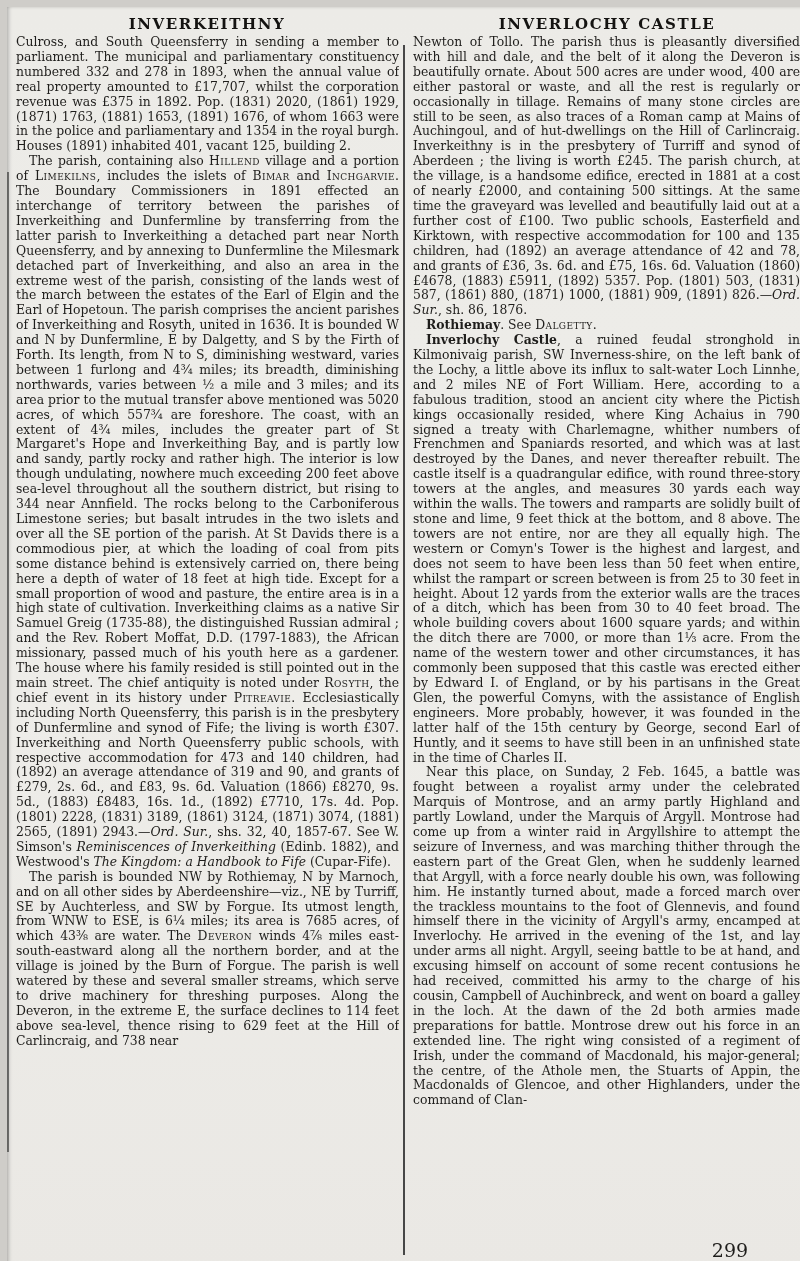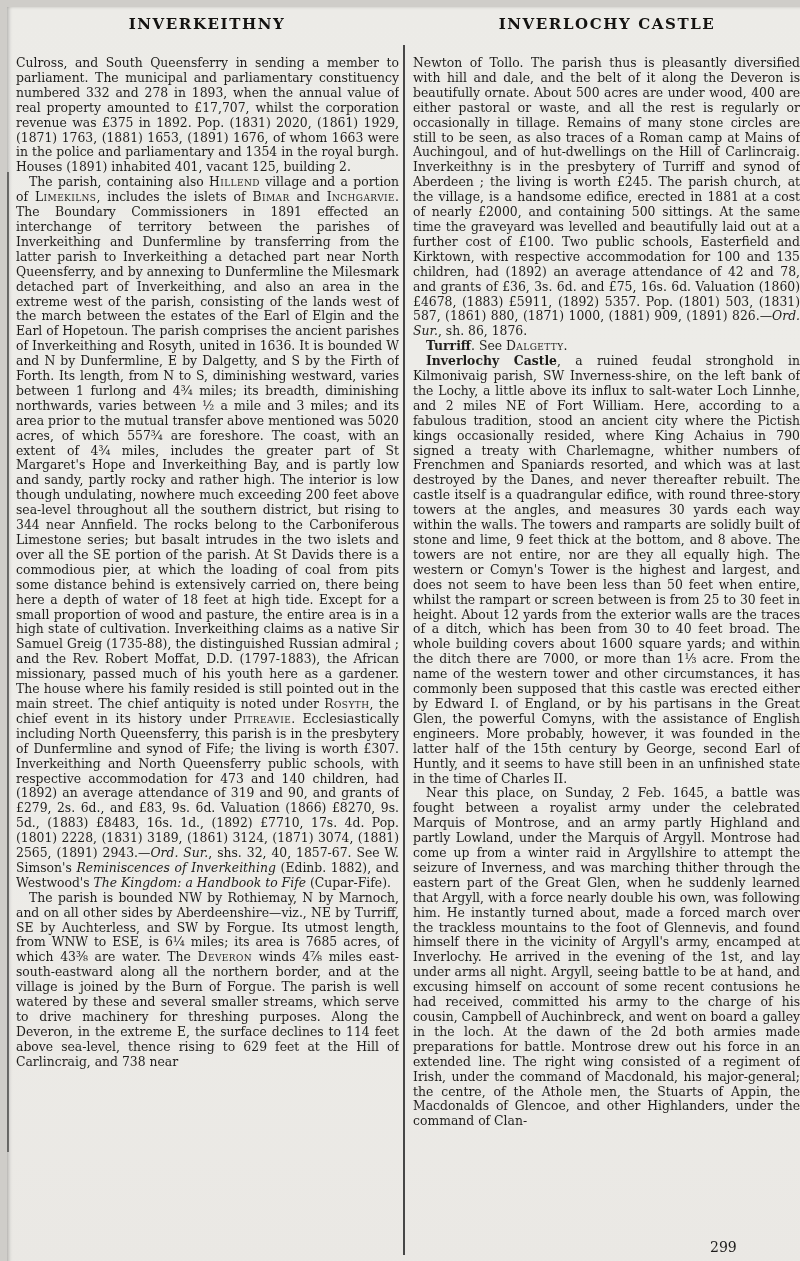--- a/index.html
+++ b/index.html
@@ -22,21 +22,21 @@
   .running-head {
     width: 50%;
     text-align: center;
     font-weight: bold;
     font-size: 15px;
     letter-spacing: 1.6px;
     color: #141311;
   }
   .column {
     position: absolute;
-    top: 49px;
+    top: 28px;
     bottom: 6px;
     overflow: hidden;
     text-align: justify;
     font-size: 12.4px;
     line-height: 14.9px;
   }
   .column-left  { left: 9px;   width: 383px; }
   .column-right { left: 406px; width: 387px; }
   .divider {
     position: absolute;
@@ -49,22 +49,22 @@
   .para { margin: 0; padding: 0; }
   .para.indent { text-indent: 13px; }
   .seg-sc { font-variant: small-caps; letter-spacing: 0.4px; }
   .seg-i  { font-style: italic; }
   .seg-b  { font-weight: bold; }
   .page-number {
     position: absolute;
     left: 703px;
     top: 1232px;
     width: 40px;
-    font-size: 14px;
-    text-align: left;
+    font-size: 19px;
+    text-align: center;
     color: #1e1d1b;
   }
   .artifact { position: absolute; background: rgba(25,25,25,0.55); }
   .artifact-left-edge   { left: 0; top: 165px; width: 2px; height: 980px; }
   .artifact-right-edge  { right: 0; top: 40px; width: 1px; height: 1180px; background: rgba(25,25,25,0.25); }
   .artifact-bottom-edge { left: 395px; top: 1257px; width: 405px; height: 3px; background: rgba(15,15,15,0.7); }
 </style>
 </head>
 <body>
 
@@ -78,21 +78,21 @@
   <div class="divider"></div>
 
   <div class="column column-left">
       <p class="para"><span>Culross, and South Queensferry in sending a member to parliament. The municipal and parliamentary constituency numbered 332 and 278 in 1893, when the annual value of real property amounted to £17,707, whilst the corporation revenue was £375 in 1892. Pop. (1831) 2020, (1861) 1929, (1871) 1763, (1881) 1653, (1891) 1676, of whom 1663 were in the police and parliamentary and 1354 in the royal burgh. Houses (1891) inhabited 401, vacant 125, building 2.</span></p>
       <p class="para indent"><span>The parish, containing also </span><span class="seg-sc">Hillend</span><span> village and a portion of </span><span class="seg-sc">Limekilns</span><span>, includes the islets of </span><span class="seg-sc">Bimar</span><span> and </span><span class="seg-sc">Inchgarvie</span><span>. The Boundary Commissioners in 1891 effected an interchange of territory between the parishes of Inverkeithing and Dunfermline by transferring from the latter parish to Inverkeithing a detached part near North Queensferry, and by annexing to Dunfermline the Milesmark detached part of Inverkeithing, and also an area in the extreme west of the parish, consisting of the lands west of the march between the estates of the Earl of Elgin and the Earl of Hopetoun. The parish comprises the ancient parishes of Inverkeithing and Rosyth, united in 1636. It is bounded W and N by Dunfermline, E by Dalgetty, and S by the Firth of Forth. Its length, from N to S, diminishing westward, varies between 1 furlong and 4¾ miles; its breadth, diminishing northwards, varies between ½ a mile and 3 miles; and its area prior to the mutual transfer above mentioned was 5020 acres, of which 557¾ are foreshore. The coast, with an extent of 4¾ miles, includes the greater part of St Margaret's Hope and Inverkeithing Bay, and is partly low and sandy, partly rocky and rather high. The interior is low though undulating, nowhere much exceeding 200 feet above sea-level throughout all the southern district, but rising to 344 near Annfield. The rocks belong to the Carboniferous Limestone series; but basalt intrudes in the two islets and over all the SE portion of the parish. At St Davids there is a commodious pier, at which the loading of coal from pits some distance behind is extensively carried on, there being here a depth of water of 18 feet at high tide. Except for a small proportion of wood and pasture, the entire area is in a high state of cultivation. Inverkeithing claims as a native Sir Samuel Greig (1735-88), the distinguished Russian admiral ; and the Rev. Robert Moffat, D.D. (1797-1883), the African missionary, passed much of his youth here as a gardener. The house where his family resided is still pointed out in the main street. The chief antiquity is noted under </span><span class="seg-sc">Rosyth</span><span>, the chief event in its history under </span><span class="seg-sc">Pitreavie</span><span>. Ecclesiastically including North Queensferry, this parish is in the presbytery of Dunfermline and synod of Fife; the living is worth £307. Inverkeithing and North Queensferry public schools, with respective accommodation for 473 and 140 children, had (1892) an average attendance of 319 and 90, and grants of £279, 2s. 6d., and £83, 9s. 6d. Valuation (1866) £8270, 9s. 5d., (1883) £8483, 16s. 1d., (1892) £7710, 17s. 4d. Pop. (1801) 2228, (1831) 3189, (1861) 3124, (1871) 3074, (1881) 2565, (1891) 2943.—</span><span class="seg-i">Ord. Sur.</span><span>, shs. 32, 40, 1857-67. See W. Simson's </span><span class="seg-i">Reminiscences of Inverkeithing</span><span> (Edinb. 1882), and Westwood's </span><span class="seg-i">The Kingdom: a Handbook to Fife</span><span> (Cupar-Fife).</span></p>
       <p class="para indent"><span>The parish is bounded NW by Rothiemay, N by Marnoch, and on all other sides by Aberdeenshire—viz., NE by Turriff, SE by Auchterless, and SW by Forgue. Its utmost length, from WNW to ESE, is 6¼ miles; its area is 7685 acres, of which 43⅜ are water. The </span><span class="seg-sc">Deveron</span><span> winds 4⅞ miles east-south-eastward along all the northern border, and at the village is joined by the Burn of Forgue. The parish is well watered by these and several smaller streams, which serve to drive machinery for threshing purposes. Along the Deveron, in the extreme E, the surface declines to 114 feet above sea-level, thence rising to 629 feet at the Hill of Carlincraig, and 738 near</span></p>
     </div>
 
   <div class="column column-right">
       <p class="para"><span>Newton of Tollo. The parish thus is pleasantly diversified with hill and dale, and the belt of it along the Deveron is beautifully ornate. About 500 acres are under wood, 400 are either pastoral or waste, and all the rest is regularly or occasionally in tillage. Remains of many stone circles are still to be seen, as also traces of a Roman camp at Mains of Auchingoul, and of hut-dwellings on the Hill of Carlincraig. Inverkeithny is in the presbytery of Turriff and synod of Aberdeen ; the living is worth £245. The parish church, at the village, is a handsome edifice, erected in 1881 at a cost of nearly £2000, and containing 500 sittings. At the same time the graveyard was levelled and beautifully laid out at a further cost of £100. Two public schools, Easterfield and Kirktown, with respective accommodation for 100 and 135 children, had (1892) an average attendance of 42 and 78, and grants of £36, 3s. 6d. and £75, 16s. 6d. Valuation (1860) £4678, (1883) £5911, (1892) 5357. Pop. (1801) 503, (1831) 587, (1861) 880, (1871) 1000, (1881) 909, (1891) 826.—</span><span class="seg-i">Ord. Sur.</span><span>, sh. 86, 1876.</span></p>
-      <p class="para indent"><span class="seg-b">Turriff</span><span>. See </span><span class="seg-sc">Dalgetty</span><span>.</span></p>
+      <p class="para indent"><span class="seg-b">Rothiemay</span><span>. See </span><span class="seg-sc">Dalgetty</span><span>.</span></p>
       <p class="para indent"><span class="seg-b">Inverlochy Castle</span><span>, a ruined feudal stronghold in Kilmonivaig parish, SW Inverness-shire, on the left bank of the Lochy, a little above its influx to salt-water Loch Linnhe, and 2 miles NE of Fort William. Here, according to a fabulous tradition, stood an ancient city where the Pictish kings occasionally resided, where King Achaius in 790 signed a treaty with Charlemagne, whither numbers of Frenchmen and Spaniards resorted, and which was at last destroyed by the Danes, and never thereafter rebuilt. The castle itself is a quadrangular edifice, with round three-story towers at the angles, and measures 30 yards each way within the walls. The towers and ramparts are solidly built of stone and lime, 9 feet thick at the bottom, and 8 above. The towers are not entire, nor are they all equally high. The western or Comyn's Tower is the highest and largest, and does not seem to have been less than 50 feet when entire, whilst the rampart or screen between is from 25 to 30 feet in height. About 12 yards from the exterior walls are the traces of a ditch, which has been from 30 to 40 feet broad. The whole building covers about 1600 square yards; and within the ditch there are 7000, or more than 1⅓ acre. From the name of the western tower and other circumstances, it has commonly been supposed that this castle was erected either by Edward I. of England, or by his partisans in the Great Glen, the powerful Comyns, with the assistance of English engineers. More probably, however, it was founded in the latter half of the 15th century by George, second Earl of Huntly, and it seems to have still been in an unfinished state in the time of Charles II.</span></p>
       <p class="para indent"><span>Near this place, on Sunday, 2 Feb. 1645, a battle was fought between a royalist army under the celebrated Marquis of Montrose, and an army partly Highland and partly Lowland, under the Marquis of Argyll. Montrose had come up from a winter raid in Argyllshire to attempt the seizure of Inverness, and was marching thither through the eastern part of the Great Glen, when he suddenly learned that Argyll, with a force nearly double his own, was following him. He instantly turned about, made a forced march over the trackless mountains to the foot of Glennevis, and found himself there in the vicinity of Argyll's army, encamped at Inverlochy. He arrived in the evening of the 1st, and lay under arms all night. Argyll, seeing battle to be at hand, and excusing himself on account of some recent contusions he had received, committed his army to the charge of his cousin, Campbell of Auchinbreck, and went on board a galley in the loch. At the dawn of the 2d both armies made preparations for battle. Montrose drew out his force in an extended line. The right wing consisted of a regiment of Irish, under the command of Macdonald, his major-general; the centre, of the Athole men, the Stuarts of Appin, the Macdonalds of Glencoe, and other Highlanders, under the command of Clan-</span></p>
     </div>
 
   <div class="page-number">299</div>
 
   <div class="artifact artifact-left-edge"></div>
   <div class="artifact artifact-right-edge"></div>
   <div class="artifact artifact-bottom-edge"></div>
 

